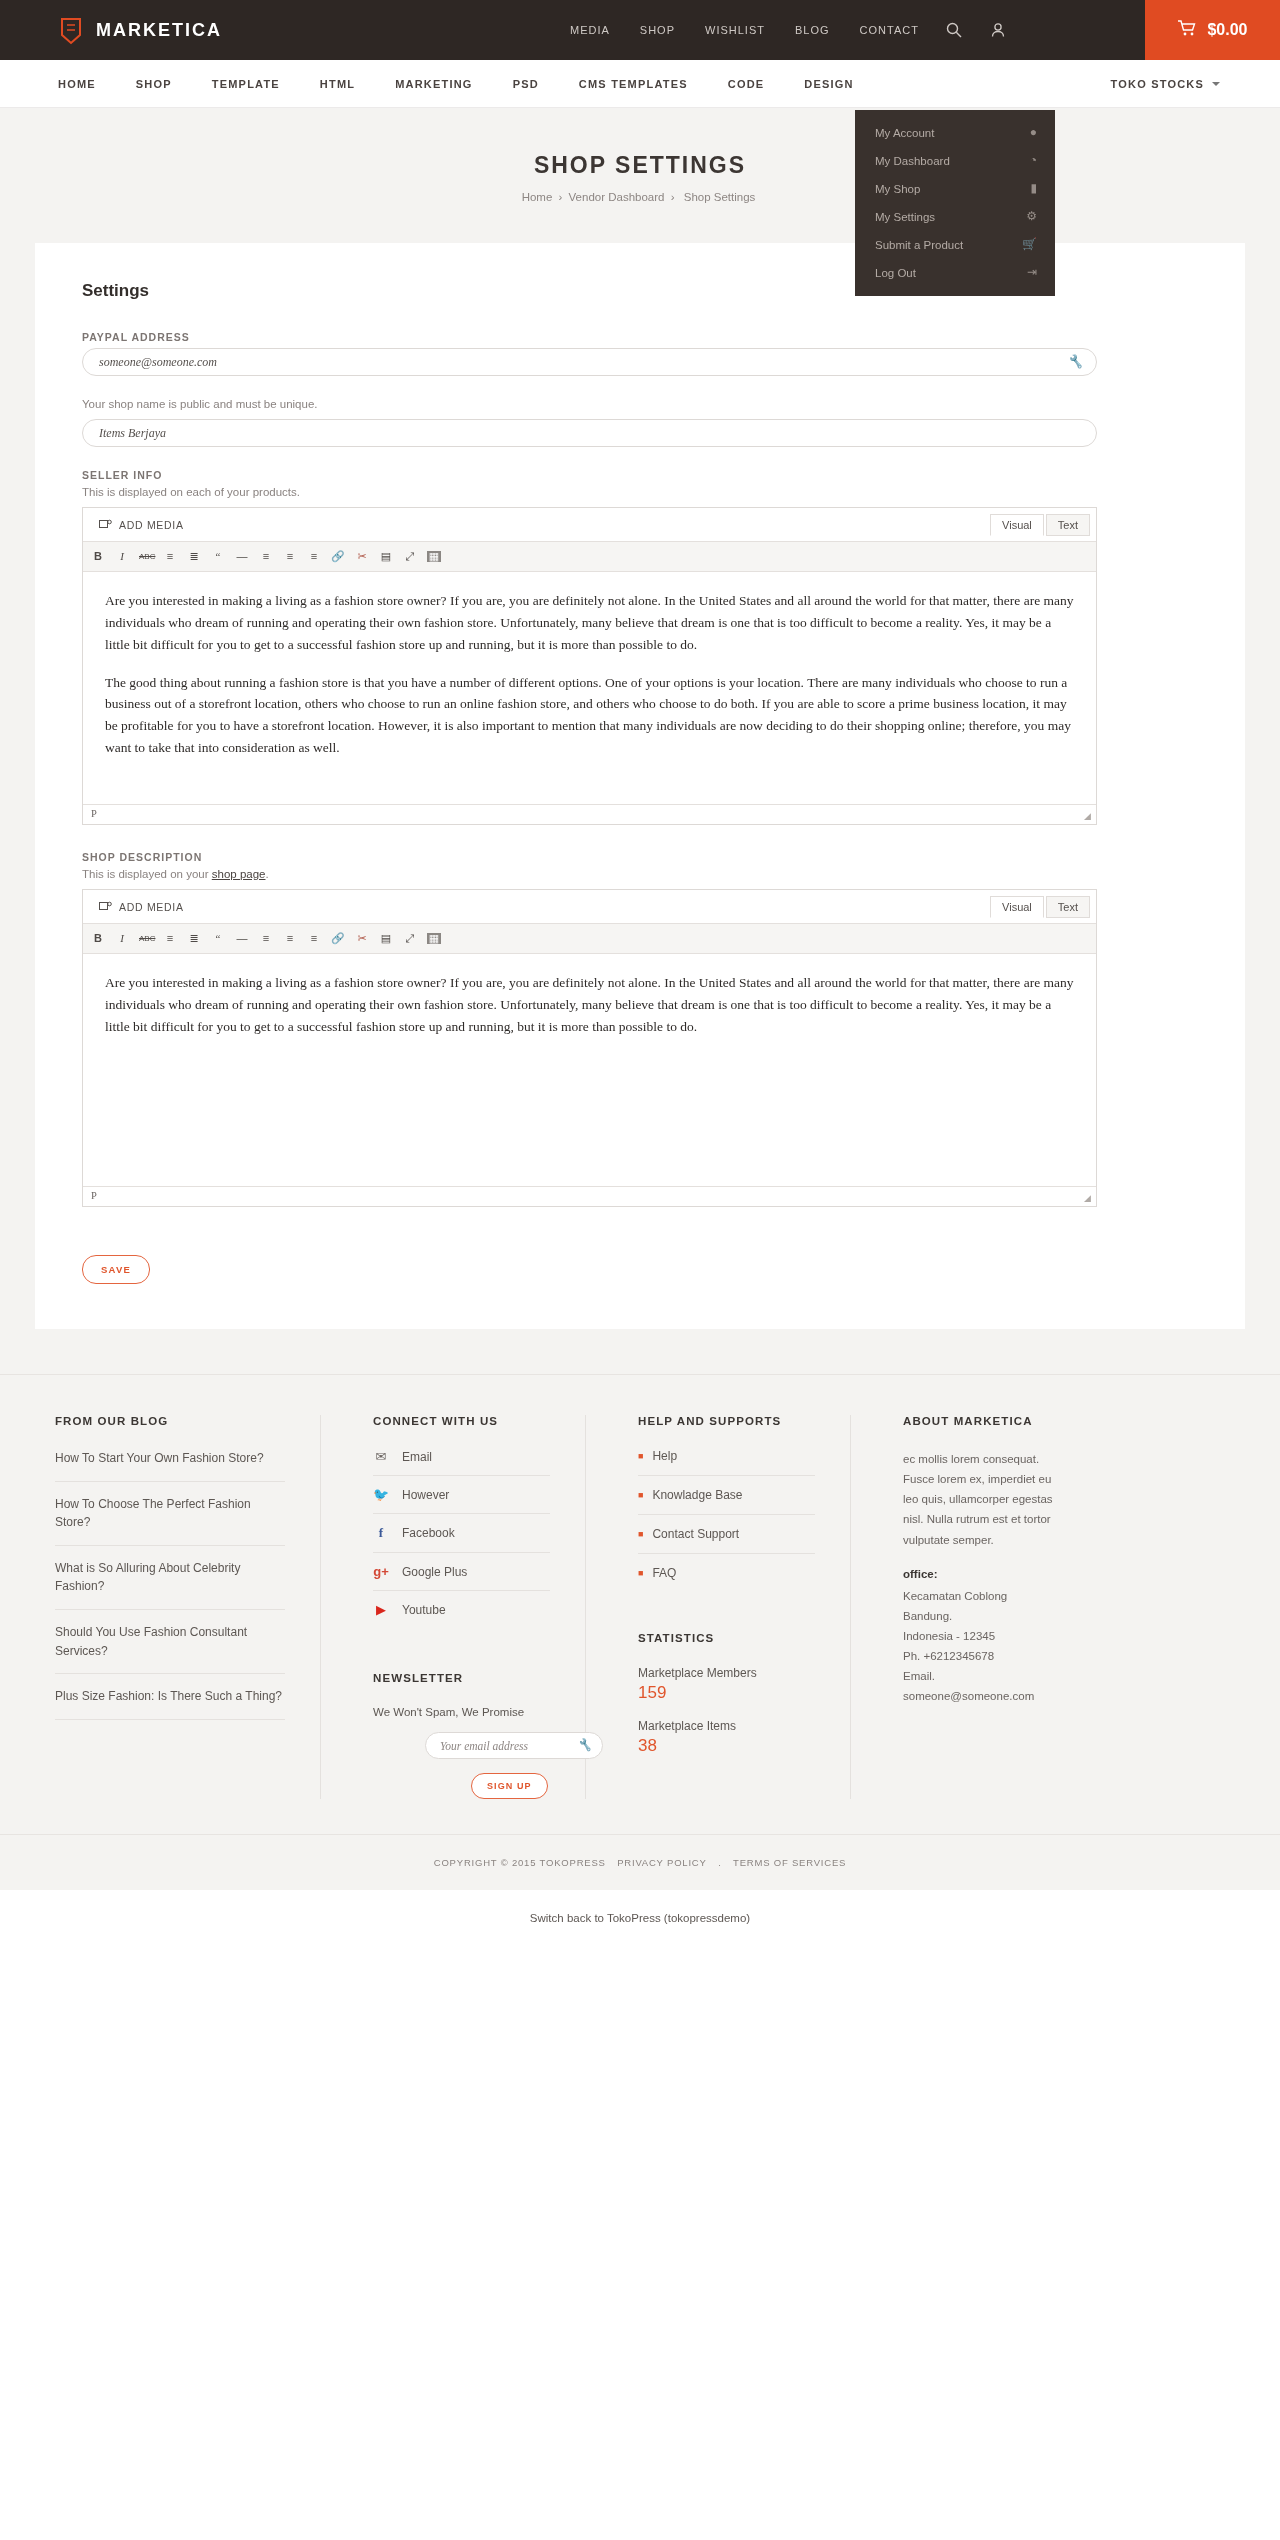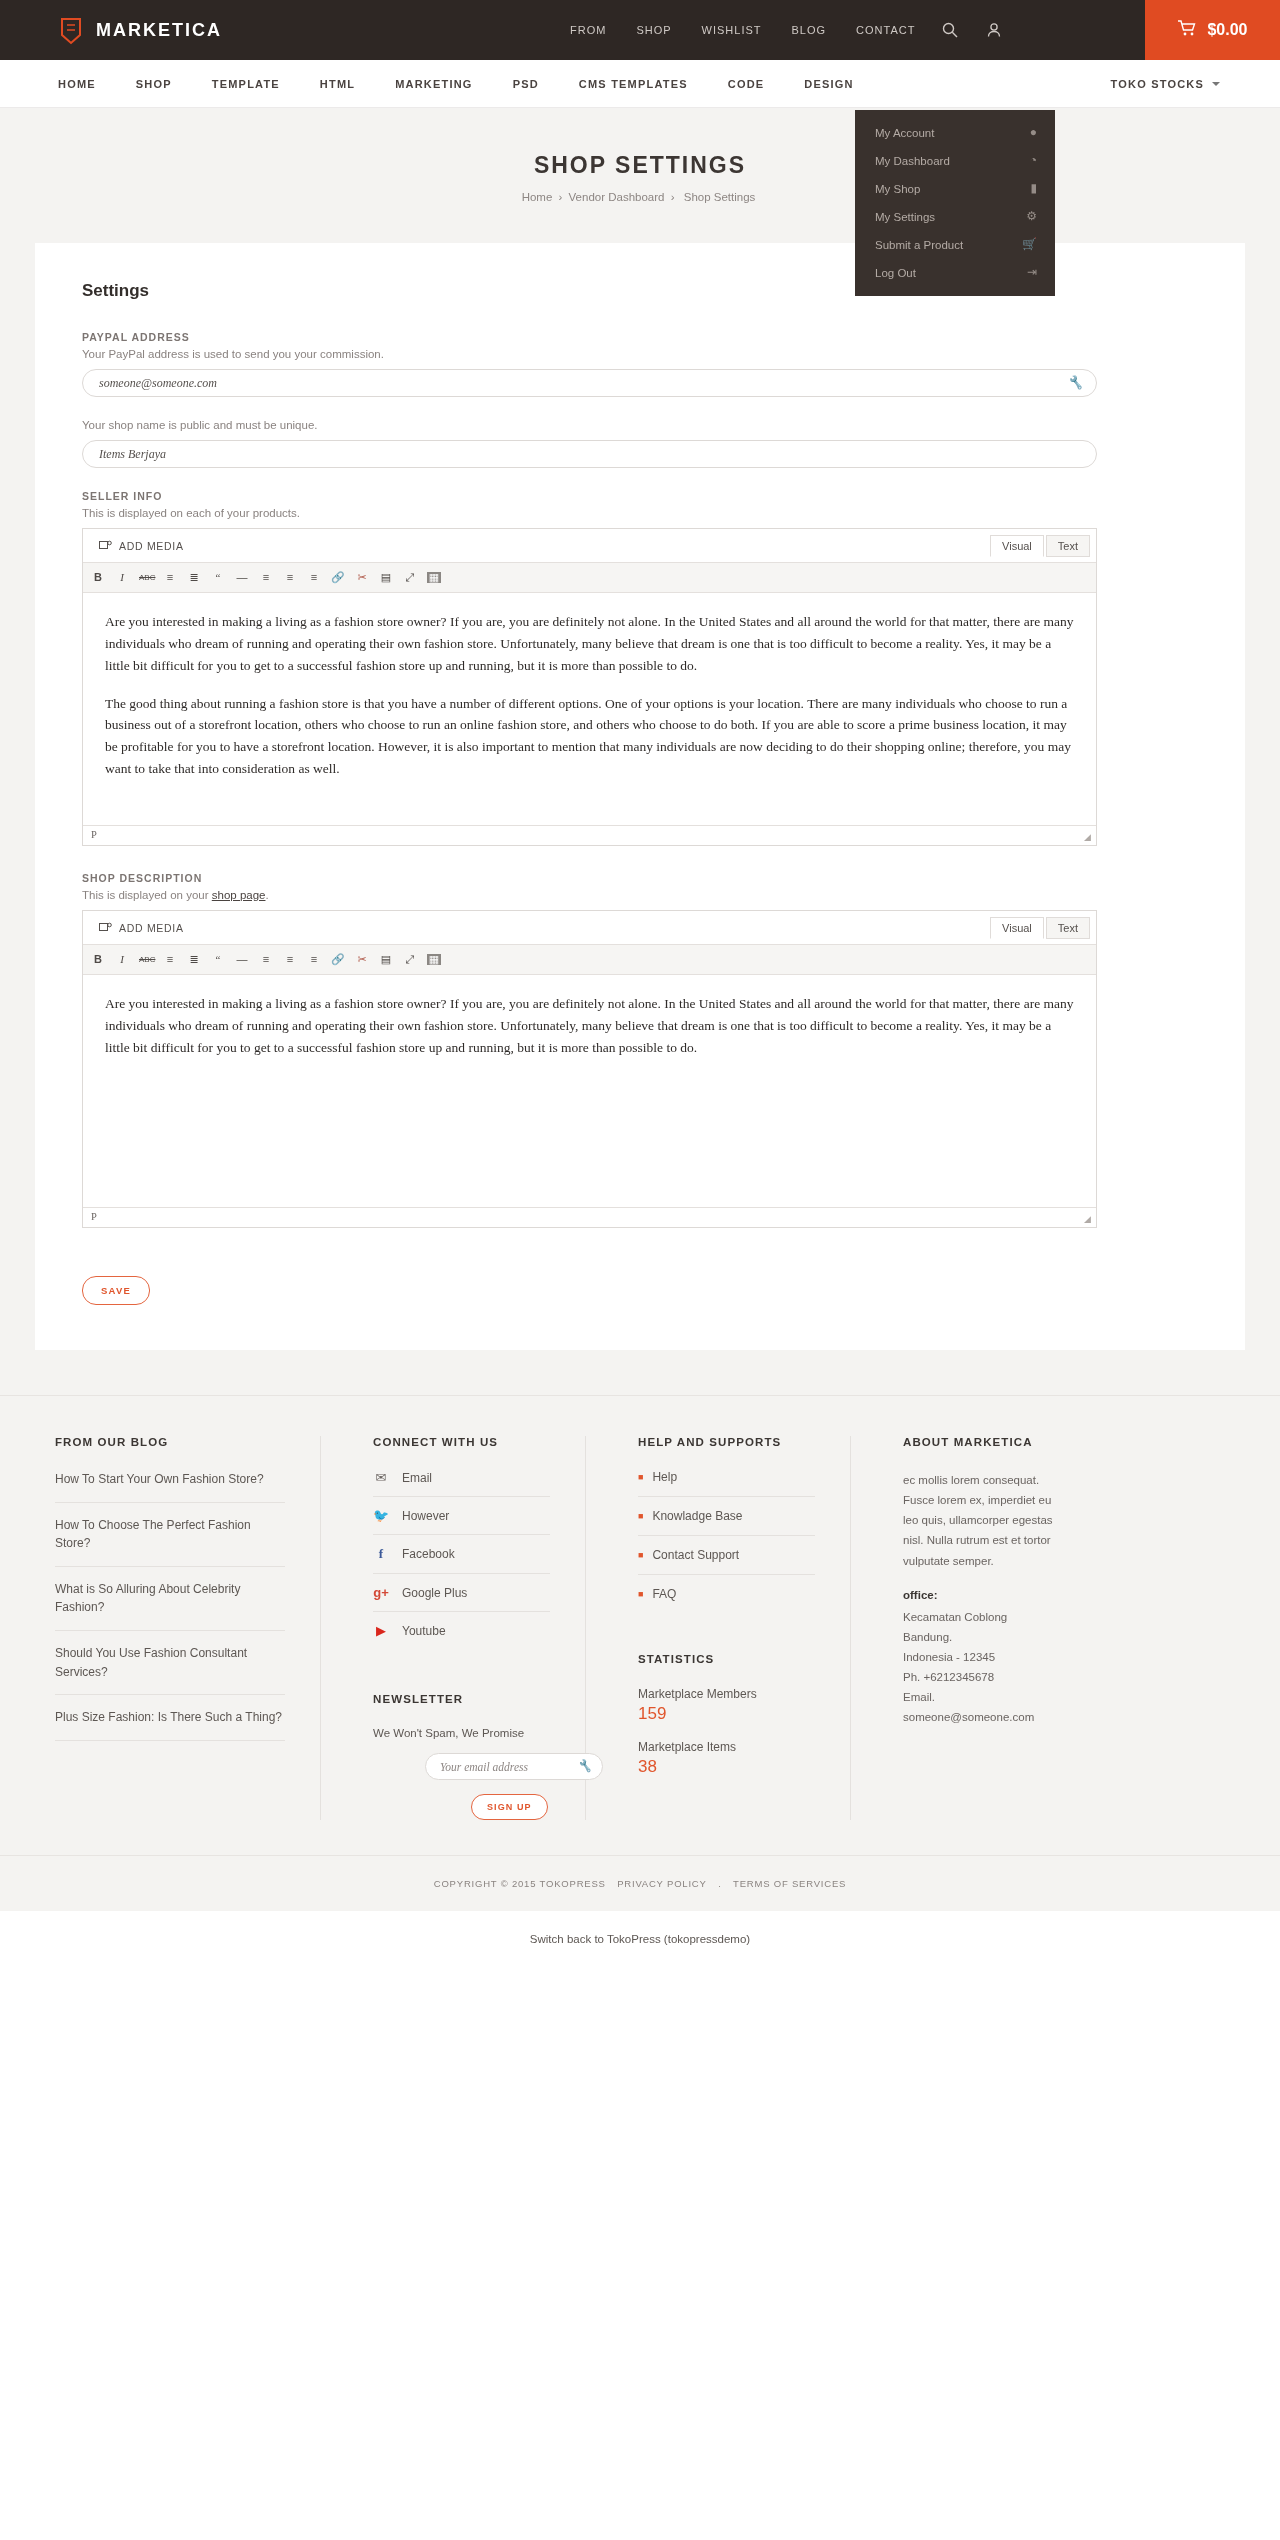--- a/index.html
+++ b/index.html
@@ -385,21 +385,21 @@
     <span class="logo-mark">
       <svg width="26" height="30" viewBox="0 0 26 30">
         <path d="M4 4 L22 4 L22 20 L13 28 L4 20 Z" fill="none" stroke="#e04b22" stroke-width="2"></path>
         <path d="M9 10 L17 10 M9 15 L17 15" stroke="#e04b22" stroke-width="1.6"></path>
       </svg>
     </span>
     <span class="logo-text">MARKETICA</span>
   </div>
 
   <div class="top-nav">
-    <a href="#">FROM</a>
+    <a href="#">MEDIA</a>
     <a href="#">SHOP</a>
     <a href="#">WISHLIST</a>
     <a href="#">BLOG</a>
     <a href="#">CONTACT</a>
   </div>
 
   <div class="top-icons">
     <span class="icon-btn">
       <svg width="16" height="16" viewBox="0 0 16 16">
           <circle cx="6.5" cy="6.5" r="5" fill="none" stroke="#cfc9c5" stroke-width="1.4"></circle>
@@ -480,21 +480,20 @@
   </div>
 </div>
 
 <div class="page-bg">
   <div class="card">
     <h2 class="sec-title">Settings</h2>
 
     
     <div class="block">
       <div class="field-label">PAYPAL ADDRESS</div>
-      <div class="field-help">Your PayPal address is used to send you your commission.</div>
       <div class="text-input">
         <span>someone@someone.com</span>
         <span class="wrench">🔧</span>
       </div>
     </div>
 
     
     <div class="block">
       <div class="field-help">Your shop name is public and must be unique.</div>
       <div class="text-input">

